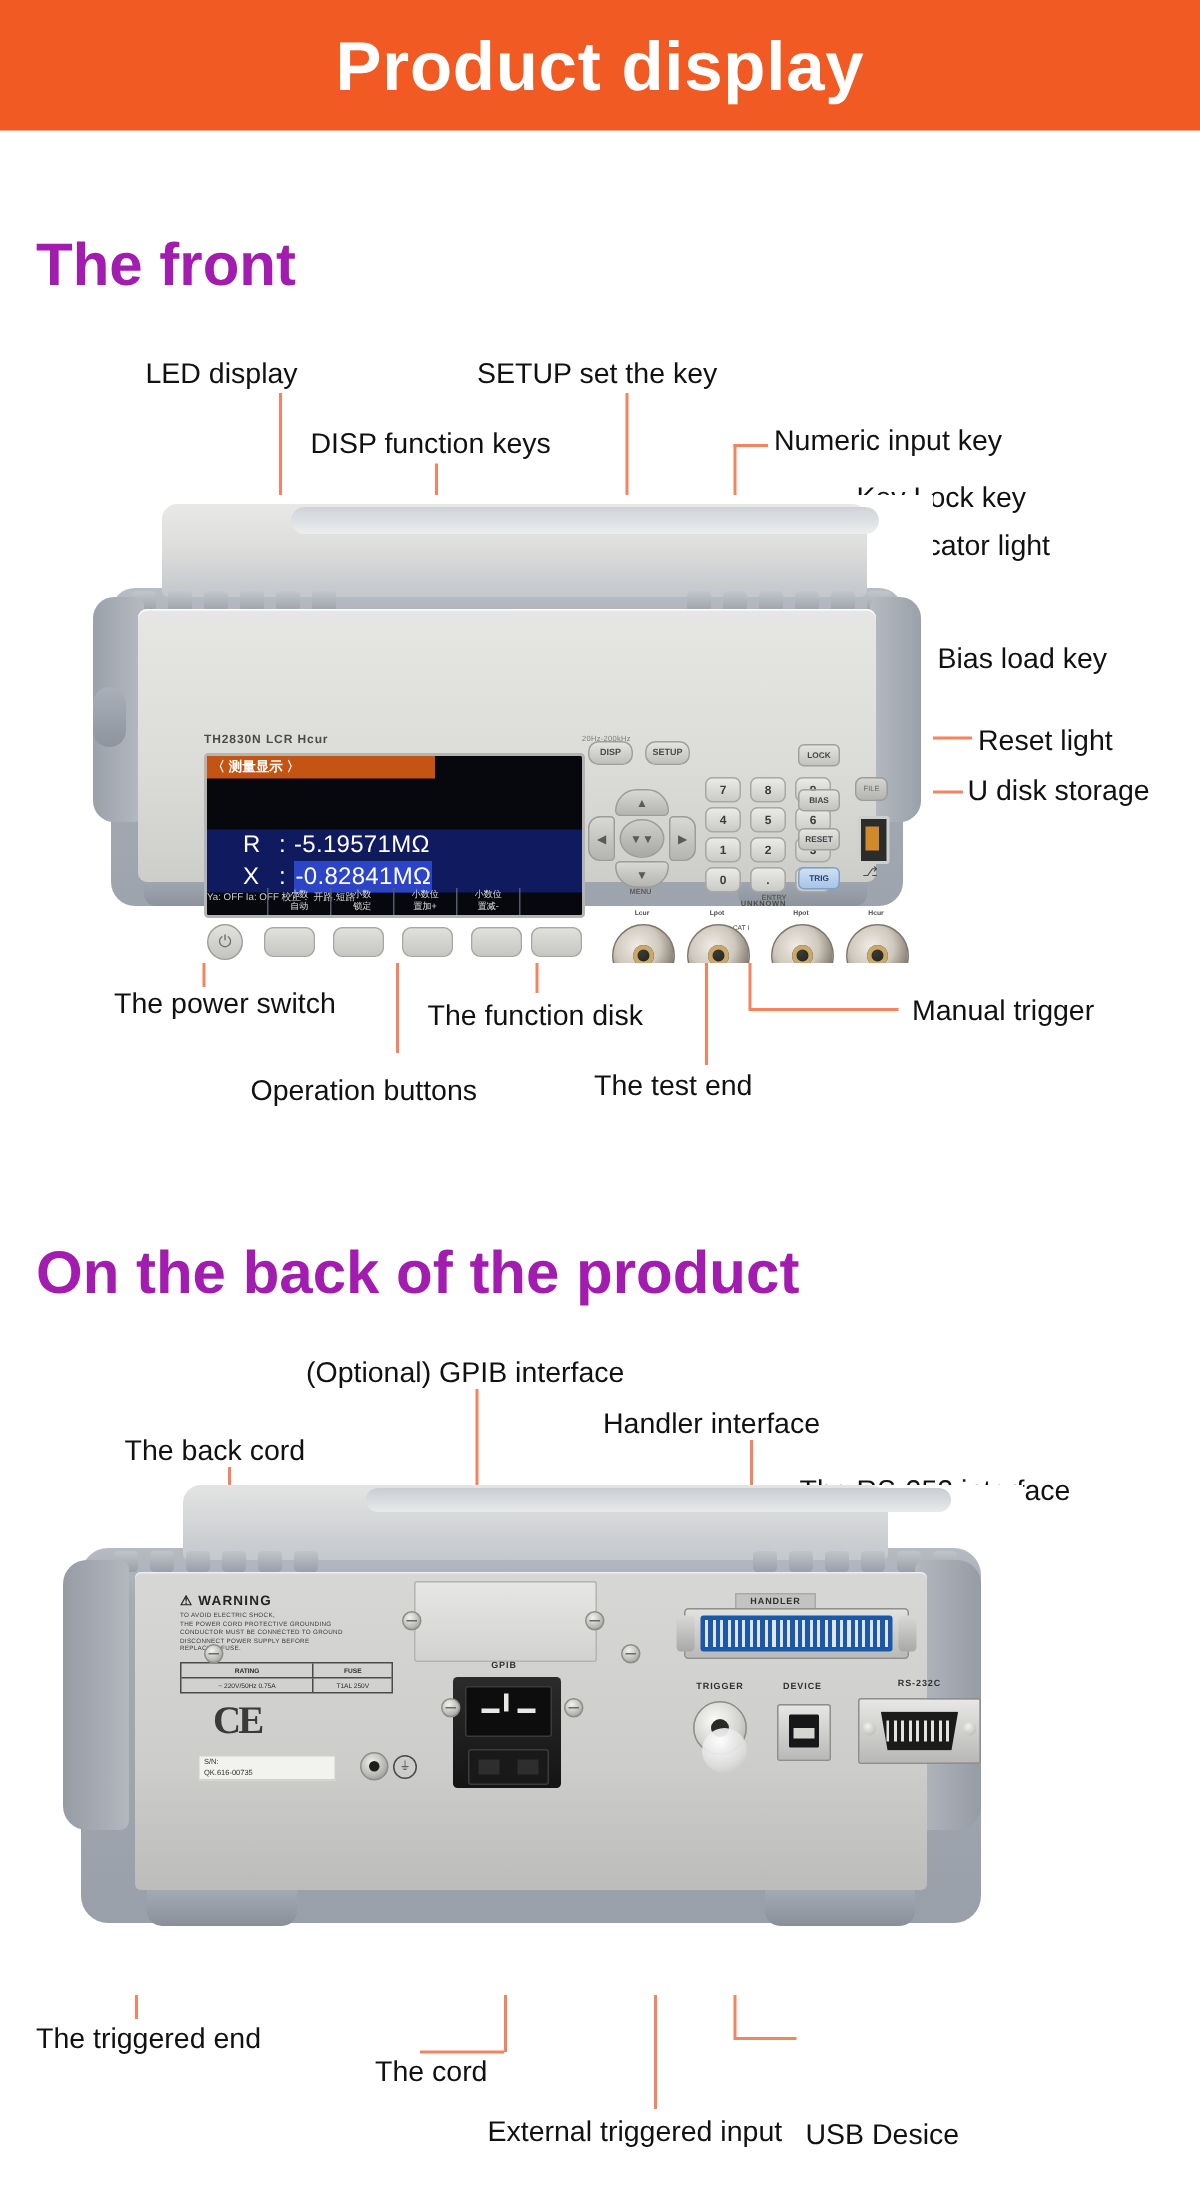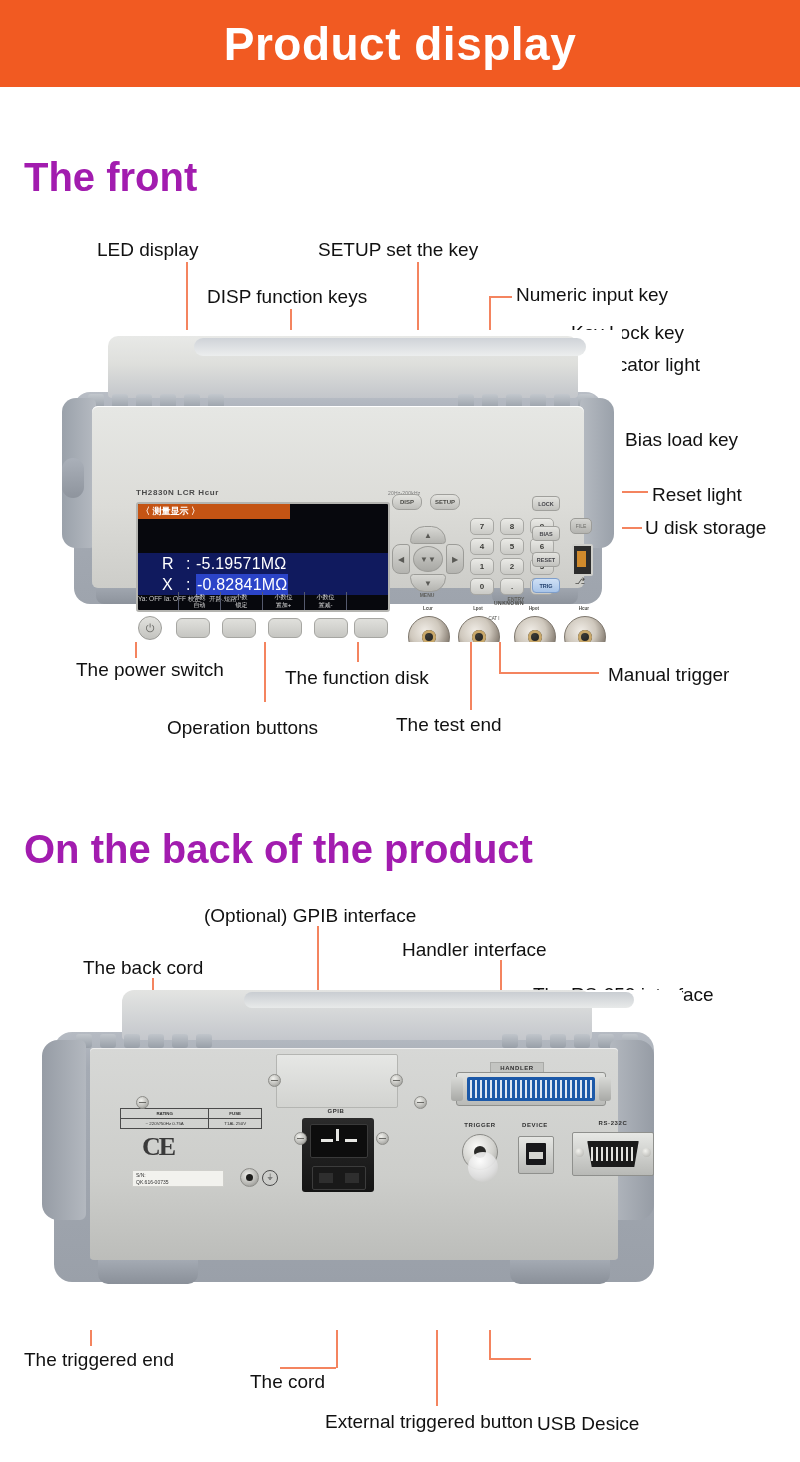--- a/index.html
+++ b/index.html
@@ -512,21 +512,21 @@
 </div>
 
 <div class="sec-head" id="head-back">On the back of the product</div>
 
 <div class="lbl" style="left:204px;top:906px;">(Optional) GPIB interface</div>
 <div class="lbl" style="left:402px;top:940px;">Handler interface</div>
 <div class="lbl" style="left:83px;top:958px;">The back cord</div>
 <div class="lbl" style="left:533px;top:985px;">The RS-252 interface</div>
 <div class="lbl" style="left:24px;top:1350px;">The triggered end</div>
 <div class="lbl" style="left:250px;top:1372px;">The cord</div>
-<div class="lbl" style="left:325px;top:1412px;">External triggered button</div>
+<div class="lbl" style="left:325px;top:1412px;">External triggered input</div>
 <div class="lbl" style="left:537px;top:1414px;">USB Desice</div>
 
 <div class="ln lnv" style="left:317px;top:926px;height:224px;"></div>
 <div class="ln lnv" style="left:500px;top:960px;height:190px;"></div>
 <div class="ln lnv" style="left:152px;top:978px;height:200px;"></div>
 <div class="ln lnh" style="left:152px;top:1178px;width:160px;"></div>
 <div class="ln lnv" style="left:660px;top:1005px;height:198px;"></div>
 <div class="ln lnh" style="left:572px;top:1203px;width:90px;"></div>
 <div class="ln lnv" style="left:90px;top:1228px;height:118px;"></div>
 <div class="ln lnh" style="left:90px;top:1228px;width:168px;"></div>
@@ -555,20 +555,30 @@
     <div class="bslat" style="left:526px;"></div>
       <div class="bslat" style="left:550px;"></div>
   </div>
   <div class="bhandle-l"></div>
   <div class="bhandle-r"></div>
   <div class="bfoot" style="left:56px;"></div>
   <div class="bfoot" style="left:468px;"></div>
 
   <div class="bface">
 
+    <div class="warn-wrap">
+      <div class="warn-title">⚠ WARNING</div>
+      <div class="warn-body">
+        <div>TO AVOID ELECTRIC SHOCK,</div>
+        <div>THE POWER CORD PROTECTIVE GROUNDING</div>
+        <div>CONDUCTOR MUST BE CONNECTED TO GROUND</div>
+        <div>DISCONNECT POWER SUPPLY BEFORE</div>
+        <div>REPLACING FUSE.</div>
+      </div>
+    </div>
     <div class="rating-tbl">
       <div class="rt-row hdr">
         <div class="rt-c1">RATING</div>
         <div class="rt-c2">FUSE</div>
       </div>
       <div class="rt-row">
         <div class="rt-c1">~ 220V/50Hz  0.75A</div>
         <div class="rt-c2">T1AL 250V</div>
       </div>
     </div>

